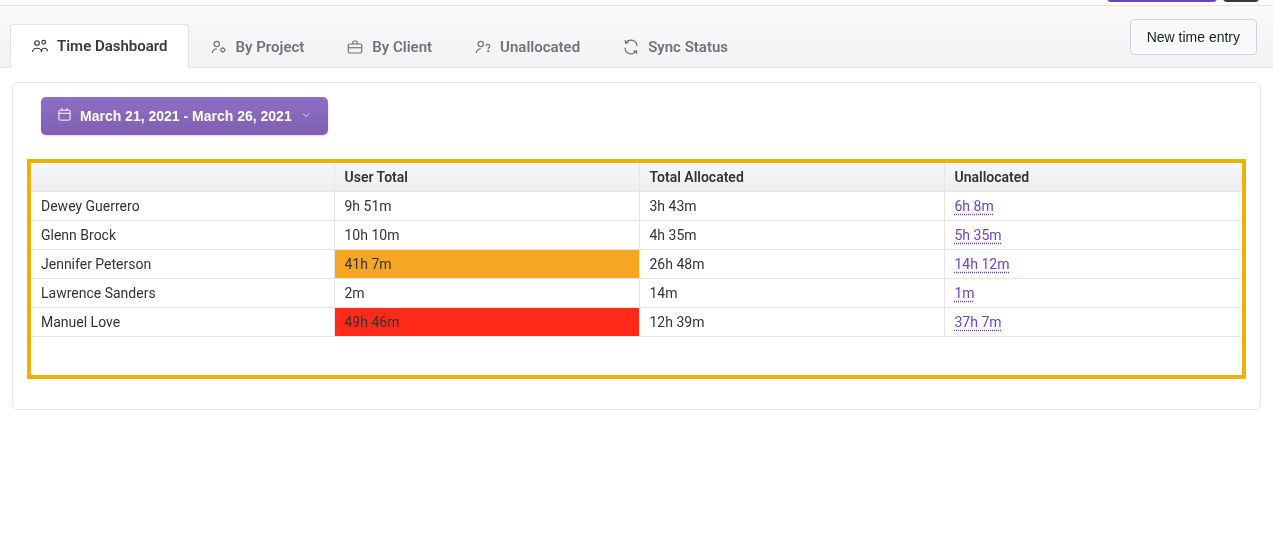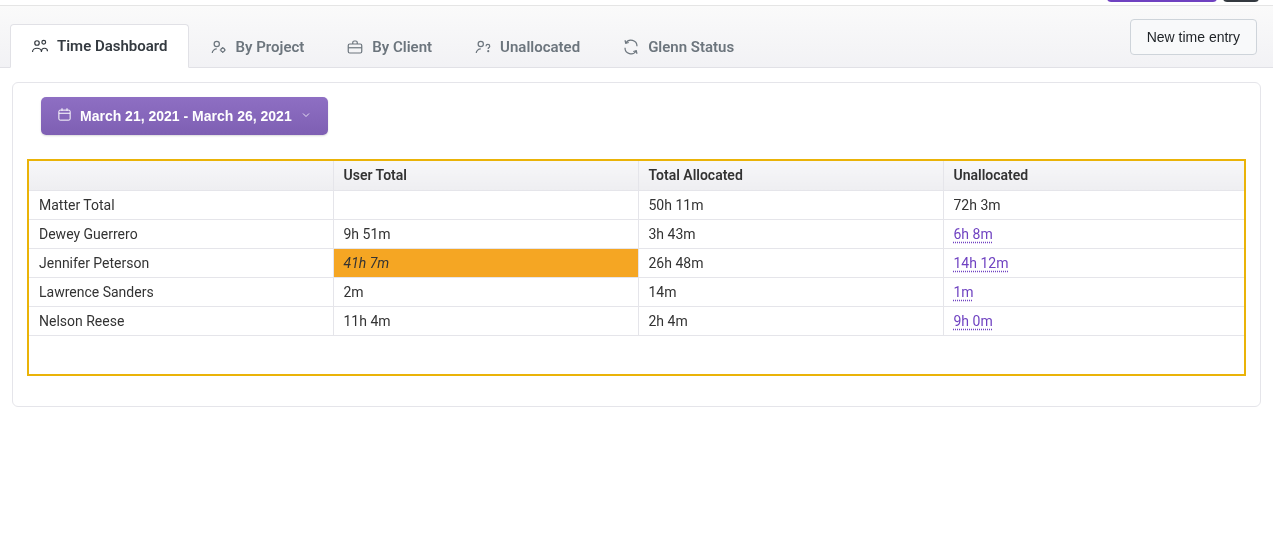--- a/index.html
+++ b/index.html
@@ -110,21 +110,21 @@
     font-weight: 600;
     cursor: pointer;
     box-shadow: 0 1px 2px rgba(0,0,0,0.15);
     margin: 0 4px 24px 14px;
   }
   .date-range-btn svg { stroke: #fff; fill: none; stroke-width: 1.6; }
 
   table.time-table {
     width: 100%;
     border-collapse: collapse;
-    border: 2px solid #eab308;
+    border: 4px solid #eab308;
     table-layout: fixed;
   }
   table.time-table th, table.time-table td {
     border: 1px solid #e5e5ea;
     padding: 6px 10px;
     text-align: left;
     font-size: 14px;
     height: 29px;
     vertical-align: middle;
   }
@@ -132,21 +132,21 @@
     background: linear-gradient(#f7f7f9, #eeeef1);
     font-weight: 600;
     color: #333;
     height: 30px;
   }
   table.time-table col.c1 { width: 305px; }
   table.time-table col.c2 { width: 305px; }
   table.time-table col.c3 { width: 305px; }
   table.time-table col.c4 { width: auto; }
 
-  td.highlight-orange { background: #f5a623; font-style: italic; }
+  td.highlight-orange { background: #f5a623; }
   td.highlight-red { background: #ff2a1a; }
 
   a.unalloc-link {
     color: #6f42c1;
     text-decoration: underline dotted;
     text-underline-offset: 3px;
     cursor: pointer;
   }
 
   tr.spacer-row td { height: 40px; border-top: 1px solid #e5e5ea; }
@@ -211,21 +211,21 @@
       </div>
       <div class="tab">
         <span class="icon">
           <svg width="18" height="18" viewBox="0 0 24 24">
             <path d="M20 11A8 8 0 0 0 5 7"></path>
             <polyline points="4 3 5 7 9 6"></polyline>
             <path d="M4 13a8 8 0 0 0 15 4"></path>
             <polyline points="20 21 19 17 15 18"></polyline>
           </svg>
         </span>
-        <span>Glenn Status</span>
+        <span>Sync Status</span>
       </div>
     </div>
   <div class="spacer"></div>
   <button class="new-entry-btn">New time entry</button>
 </div>
 
 <div class="content-card">
 
   <button class="date-range-btn">
     <span class="icon">
@@ -254,48 +254,48 @@
     <thead>
       <tr>
         <th></th>
         <th>User Total</th>
         <th>Total Allocated</th>
         <th>Unallocated</th>
       </tr>
     </thead>
     <tbody id="table-body">
         <tr>
-          <td>Matter Total</td>
-          <td></td>
-          <td>50h 11m</td>
-          <td>72h 3m</td>
-        </tr>
-        <tr>
           <td>Dewey Guerrero</td>
           <td>9h 51m</td>
           <td>3h 43m</td>
           <td><a class="unalloc-link">6h 8m</a></td>
         </tr>
         <tr>
+          <td>Glenn Brock</td>
+          <td>10h 10m</td>
+          <td>4h 35m</td>
+          <td><a class="unalloc-link">5h 35m</a></td>
+        </tr>
+        <tr>
           <td>Jennifer Peterson</td>
           <td class="highlight-orange">41h 7m</td>
           <td>26h 48m</td>
           <td><a class="unalloc-link">14h 12m</a></td>
         </tr>
         <tr>
           <td>Lawrence Sanders</td>
           <td>2m</td>
           <td>14m</td>
           <td><a class="unalloc-link">1m</a></td>
         </tr>
         <tr>
-          <td>Nelson Reese</td>
-          <td>11h 4m</td>
-          <td>2h 4m</td>
-          <td><a class="unalloc-link">9h 0m</a></td>
+          <td>Manuel Love</td>
+          <td class="highlight-red">49h 46m</td>
+          <td>12h 39m</td>
+          <td><a class="unalloc-link">37h 7m</a></td>
         </tr>
         <tr class="spacer-row">
           <td colspan="4"></td>
         </tr>
       </tbody>
   </table>
 
 </div>
 
 </body></html>

